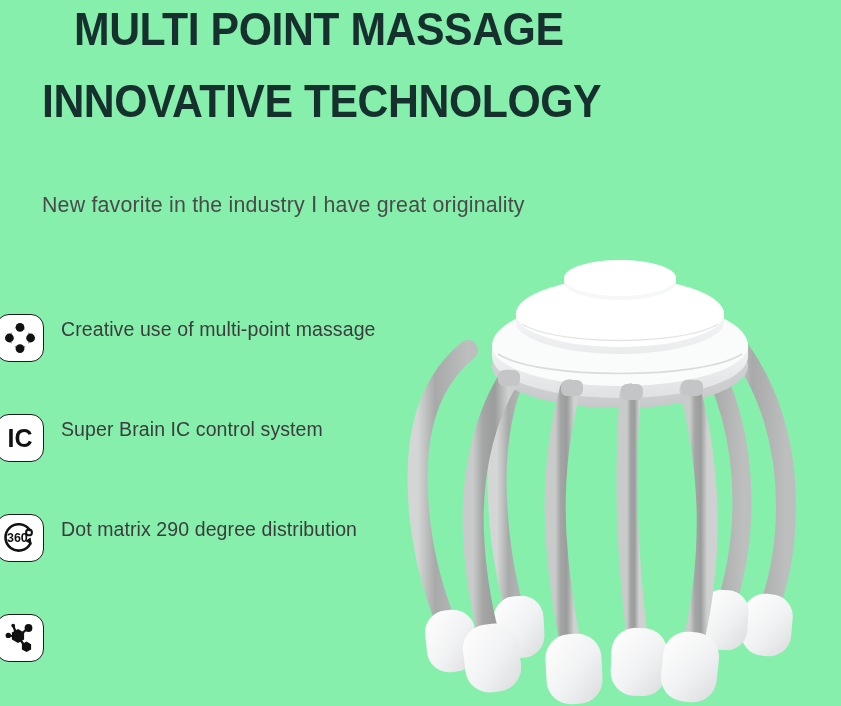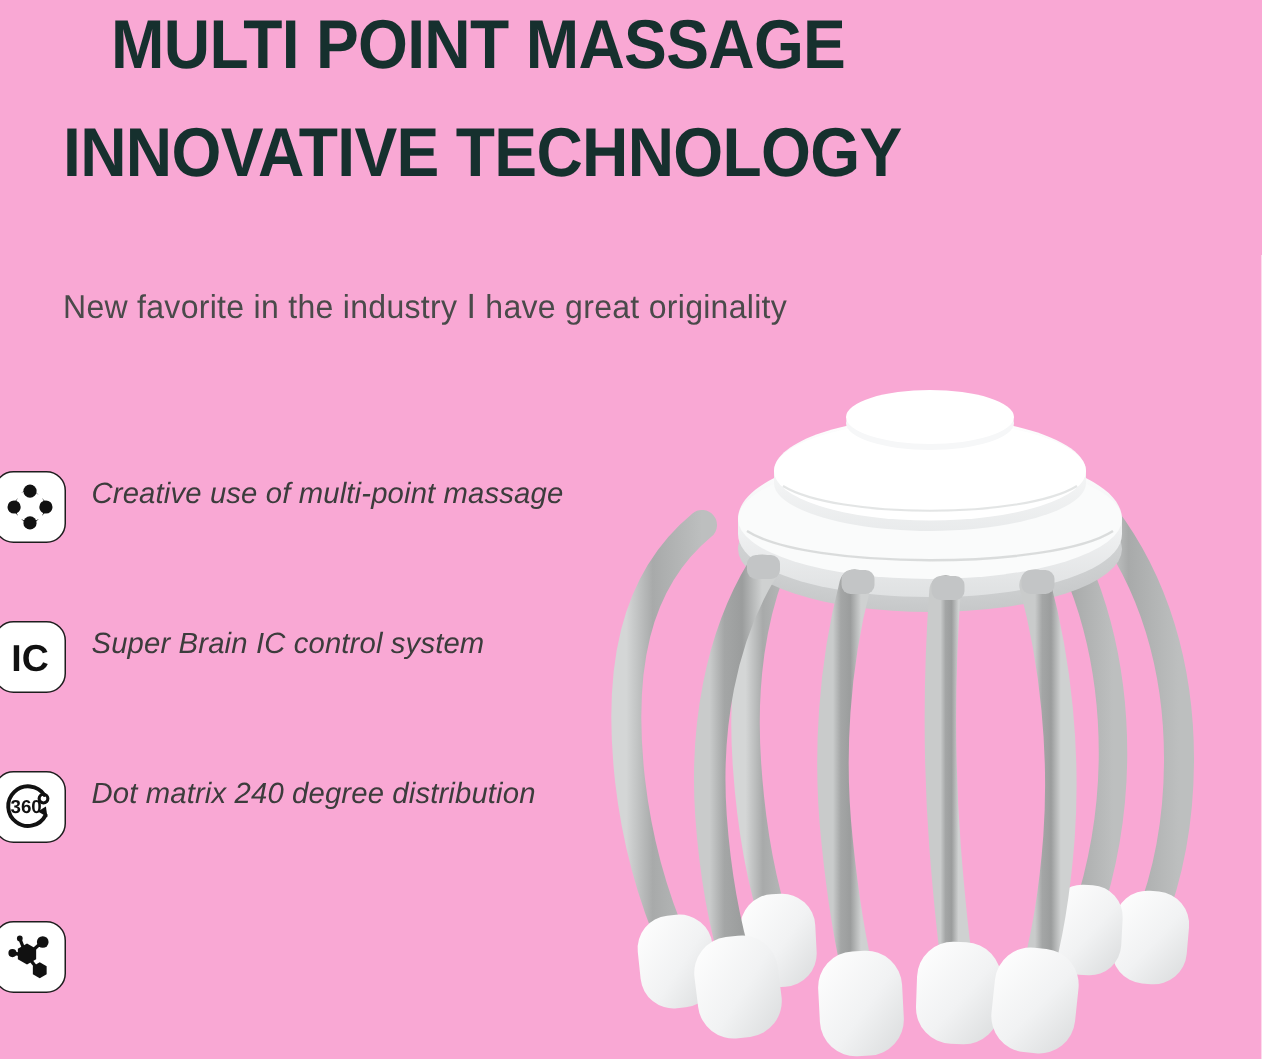--- a/index.html
+++ b/index.html
@@ -2,21 +2,21 @@
 <html><head>
 <meta charset="utf-8">
 <style>
   * { box-sizing: border-box; margin: 0; padding: 0; }
   html, body {
     width: 841px; height: 706px;
     background: #ffffff;
     font-family: "Liberation Sans", sans-serif;
     overflow: hidden;
   }
-  #page { position: relative; width: 841px; height: 706px; background: #f9a8d4; }
+  #page { position: relative; width: 841px; height: 706px; background: #86efac; }
 
   
   .headline {
     position: absolute;
     font-family: "Liberation Sans", sans-serif;
     font-weight: 700;
     color: #16302e;
     letter-spacing: -0.5px;
     white-space: nowrap;
     transform-origin: left center;
@@ -63,21 +63,20 @@
   .feature-icon svg { display: block; }
   .feature-text {
     margin-left: 17px;
     margin-top: 2px;
     font-size: 19.5px;
     font-weight: 300;
     line-height: 30px;
     color: #3c3c3c;
     max-width: 330px;
     letter-spacing: 0.1px;
-    font-style: italic;
   }
 
   
   #product { position: absolute; left: 398px; top: 238px; width: 443px; height: 468px; }
   #product svg { display: block; }
 </style>
 </head>
 <body>
 
 <div id="page">
@@ -118,21 +117,21 @@
 
     <div class="feature">
       <div class="feature-icon">
         <svg width="38" height="38" viewBox="0 0 38 38" aria-hidden="true">
           <path d="M28.6 11.0 A13.2 13.2 0 1 0 29.4 24.5" fill="none" stroke="#111" stroke-width="2.6" stroke-linecap="round"></path>
           <path d="M24.2 22.0 L30.6 25.6 L29.6 18.6 Z" fill="#111"></path>
           <text x="16.4" y="23.2" text-anchor="middle" font-family="Liberation Sans, sans-serif" font-size="12.5" font-weight="700" fill="#111">360</text>
           <circle cx="28.0" cy="13.4" r="2.9" fill="none" stroke="#111" stroke-width="2.1"></circle>
         </svg>
       </div>
-      <div class="feature-text">Dot matrix 240 degree distribution</div>
+      <div class="feature-text">Dot matrix 290 degree distribution</div>
     </div>
 
     <div class="feature">
       <div class="feature-icon">
         <svg width="34" height="34" viewBox="0 0 34 34" aria-hidden="true">
           <g stroke="#111" stroke-width="2.2">
             <line x1="15" y1="16" x2="24.5" y2="7.5"></line>
             <line x1="15" y1="16" x2="6" y2="14.5"></line>
             <line x1="15" y1="16" x2="22" y2="25"></line>
             <line x1="13" y1="12" x2="10.5" y2="5.5"></line>

